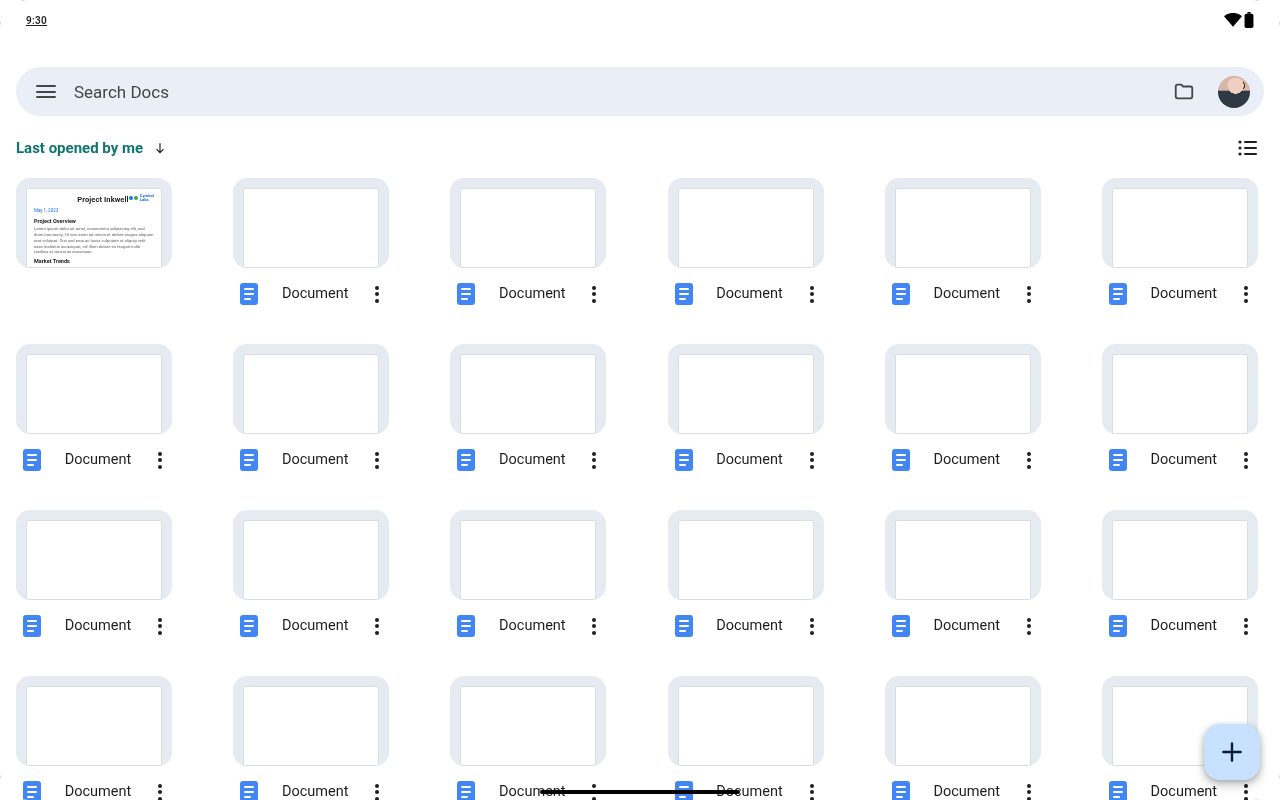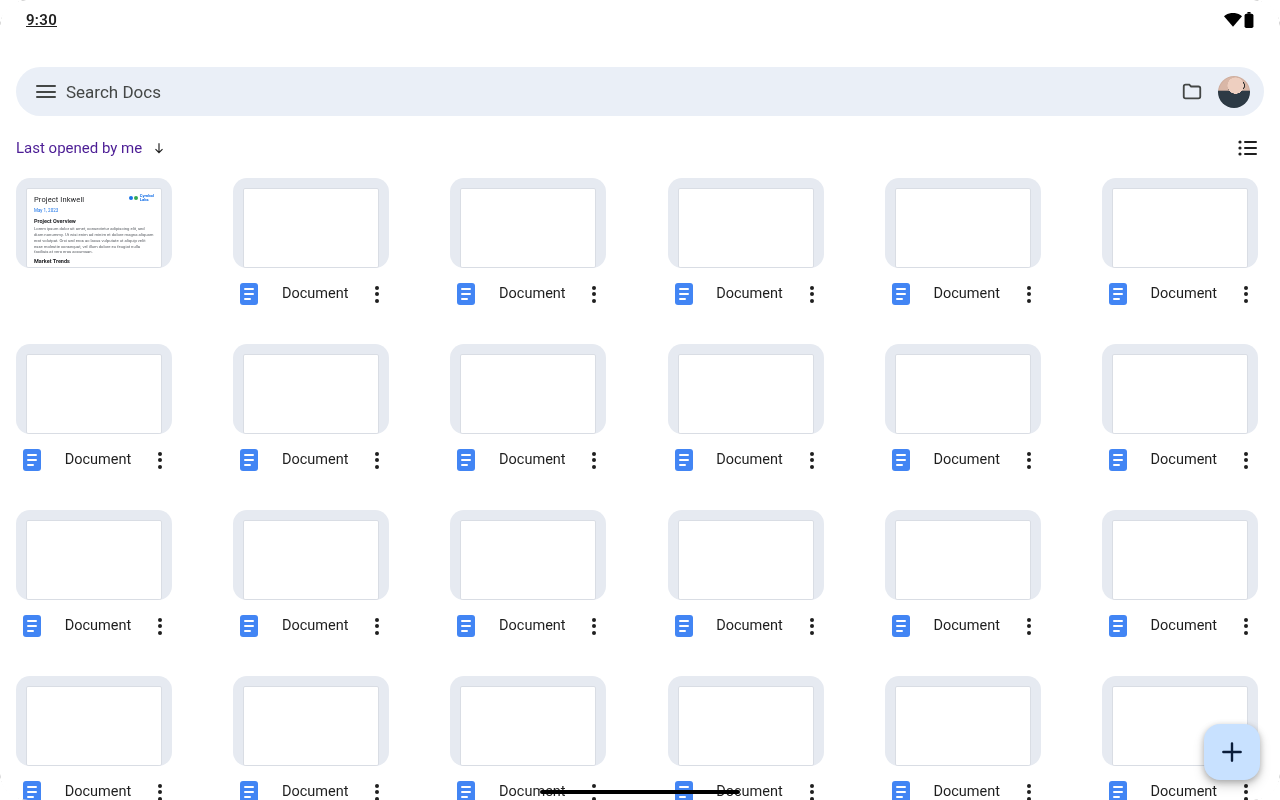--- a/index.html
+++ b/index.html
@@ -20,33 +20,34 @@
   .corner.bl { bottom:0; left:0; clip-path: path('M0 26 L26 26 A26 26 0 0 1 0 0 Z'); }
   .corner.br { bottom:0; right:0; clip-path: path('M26 26 L0 26 A26 26 0 0 0 26 0 Z'); }
 
   
   .statusbar {
     position: relative;
     height: 40px;
     display:flex; align-items:center; justify-content:space-between;
     padding: 0 26px;
   }
-  .clock { font-size:15px; font-weight:600; letter-spacing:0.3px;text-decoration:underline; }
+  .clock { font-size:10px; font-weight:600; letter-spacing:0.3px;text-decoration:underline; }
   .sysicons { display:flex; align-items:center; gap:2px; }
   .wifi { width:18px; height:14px; }
   .battery { width:10px; height:16px; }
 
   
   .searchbar {
     margin: 27px 16px 0 16px;
     height: 49px;
     background:#eaeff7;
     border-radius: 28px;
     display:flex; align-items:center;
     padding: 0 14px 0 10px;
+    gap: 8px;
   }
   .menu-btn { width:40px; height:40px; display:flex; align-items:center; justify-content:center; border-radius:50%; cursor:pointer; }
   .menu-icon { width:20px; }
   .menu-icon div { height:2px; background:#444746; margin:3.5px 0; border-radius:1px; }
   .search-text {
     flex:1; color:#444746; font-size:17px; font-weight:400;
   }
   .folder-btn { width:40px; height:40px; display:flex; align-items:center; justify-content:center; cursor:pointer;}
   .avatar {
     width:32px; height:32px; border-radius:50%;
@@ -58,21 +59,21 @@
     box-shadow: inset 0 0 0 1px rgba(0,0,0,0.05);
     margin-left:6px;
     cursor:pointer;
   }
 
   
   .subbar {
     display:flex; align-items:center; justify-content:space-between;
     padding: 20px 20px 0 16px;
   }
-  .sortctl { display:flex; align-items:center; gap:10px; cursor:pointer; font-size:15px; color:#4c1d95; font-weight:400;}
+  .sortctl { display:flex; align-items:center; gap:10px; cursor:pointer; font-size:15px; color:#0f766e; font-weight:700;}
   .sort-arrow { width:14px; height:14px; }
   .view-btn { width:24px; height:24px; cursor:pointer;}
 
   
   .grid {
     padding: 18px 16px 0 16px;
     display:grid;
     grid-template-columns: repeat(6, 1fr);
     column-gap: 55px;
     row-gap: 28px;
@@ -87,21 +88,21 @@
     cursor:pointer;
   }
   .thumb .page {
     width:100%; height:100%;
     background:#fff;
     border-radius:2px;
     border:1px solid #d9dde4;
     padding:6px 7px;
     font-size:5px; line-height:1.4; color:#666;
   }
-  .thumb .page h4 { margin:0 0 2px 0; font-size:7.5px; color:#202124; font-weight:400; letter-spacing:0.1px;}
+  .thumb .page h4 { margin:0 0 2px 0; font-size:7.5px; color:#202124; font-weight:700; letter-spacing:0.1px;text-align:right;}
   .thumb .page .date { color:#1a73e8; font-size:4.5px; margin-bottom:4px; display:block;}
   .thumb .page .sub  { font-size:5.5px; font-weight:700; color:#202124; margin:3px 0 1px 0;}
   .thumb .page p { margin:0; font-size:4.2px; color:#5f6368; line-height:1.35; }
   .thumb .brand {
     float:right; display:flex; align-items:center; gap:2px;
     margin-top:-1px;
   }
   .thumb .brand .dot1{ width:4px;height:4px;background:#1a73e8;border-radius:50%;}
   .thumb .brand .dot2{ width:4px;height:4px;background:#34a853;border-radius:50%; margin-left:-1px;}
   .thumb .brand .txt{ font-size:4.2px; font-weight:700; color:#1a73e8; line-height:1;}

